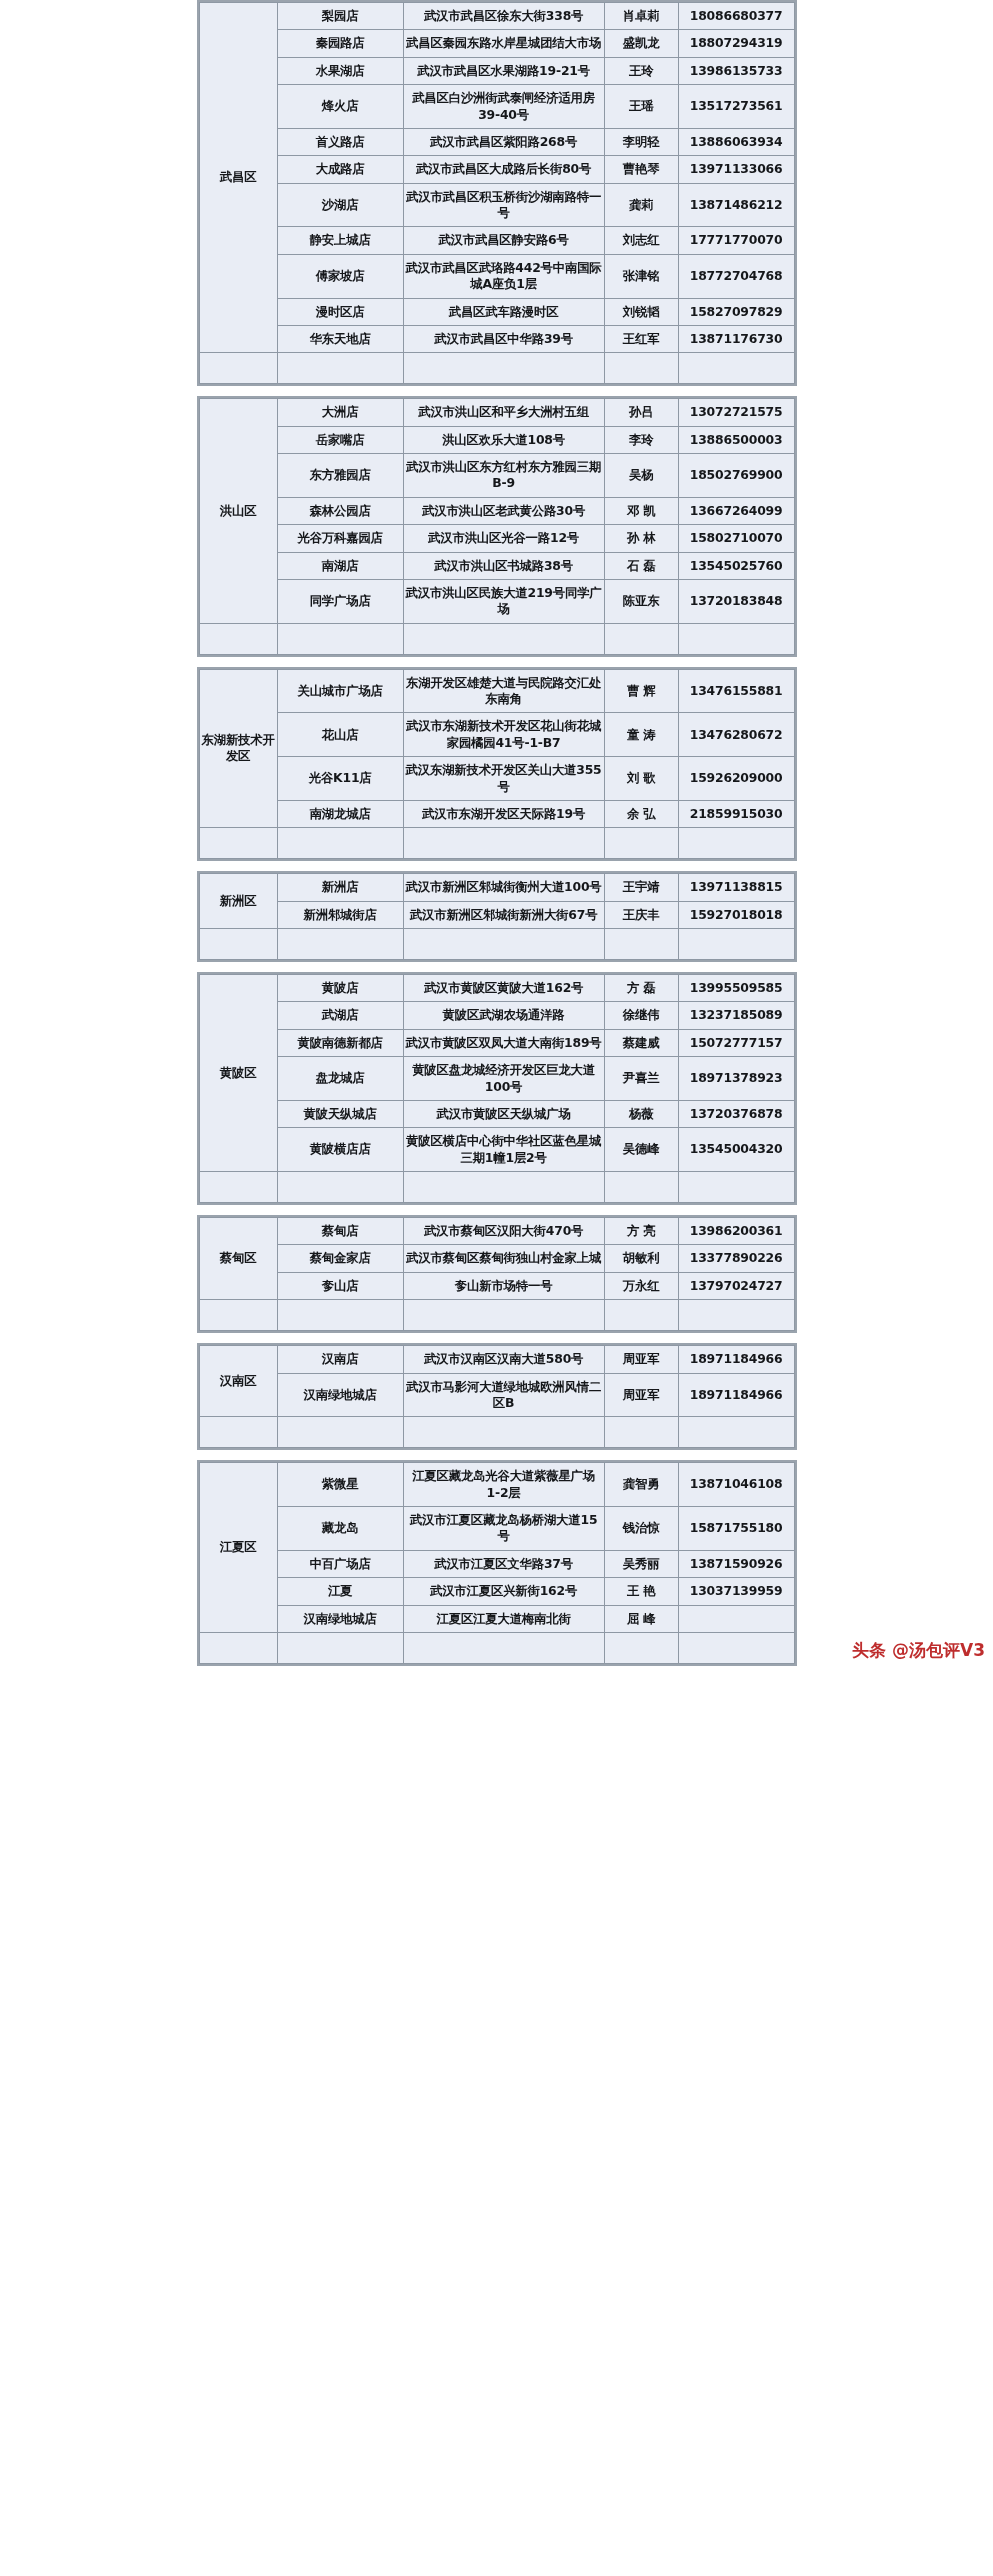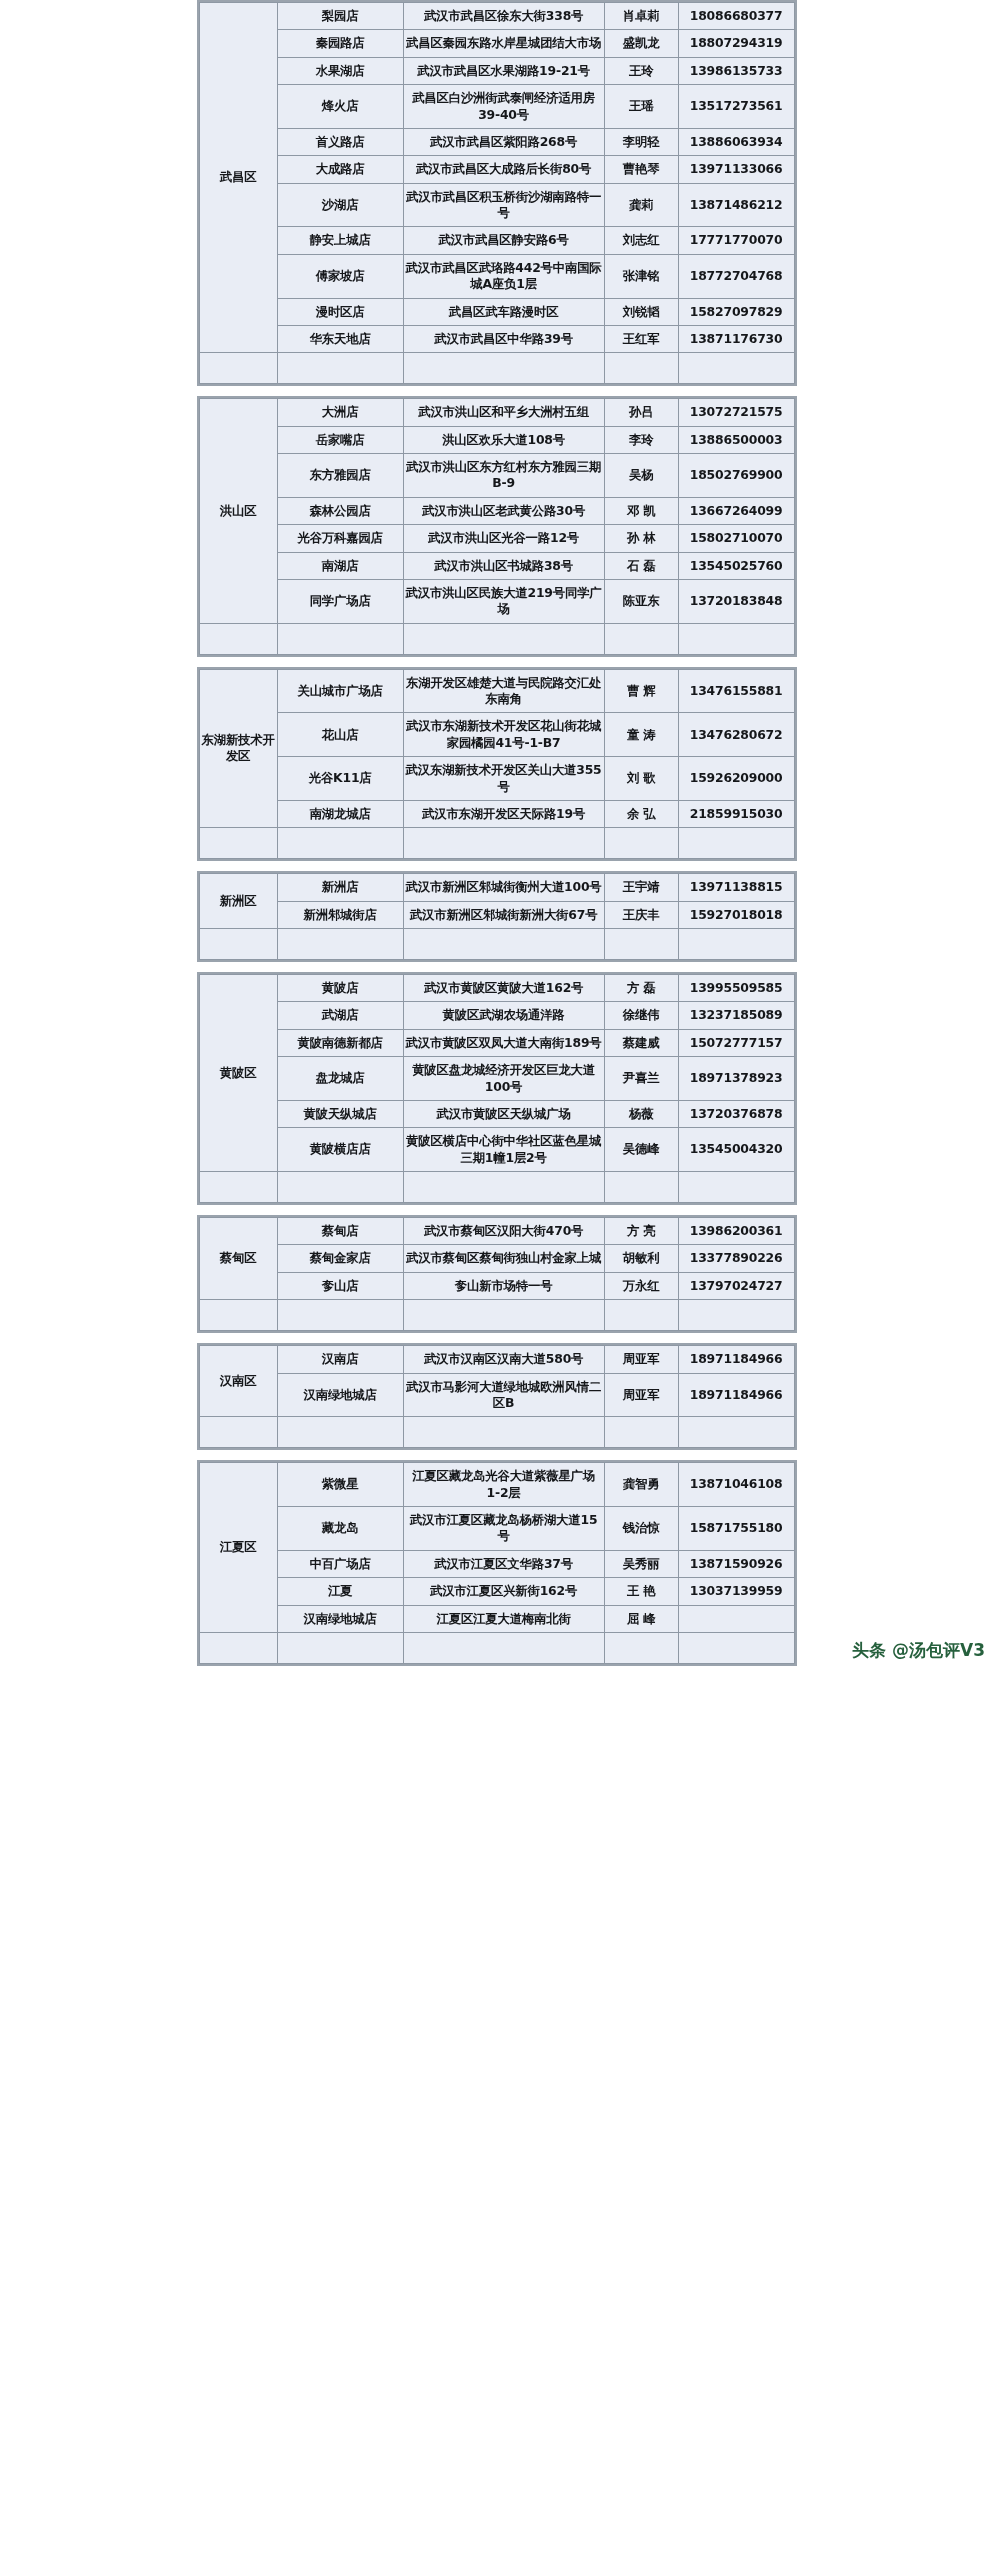--- a/index.html
+++ b/index.html
@@ -85,21 +85,21 @@
     height: 20px;
     border-left: 1px solid #8e98a4;
     border-right: 1px solid #8e98a4;
   }
   .watermark {
     position: absolute;
     right: 8px;
     bottom: 14px;
     font-size: 17px;
     font-weight: 700;
-    color: #14532d;
+    color: #b91c1c;
     letter-spacing: 0px;
     white-space: nowrap;
     opacity: 0.92;
   }
 </style>
 </head>
 <body>
 
 <div class="page">
   <div id="blocks-root">

